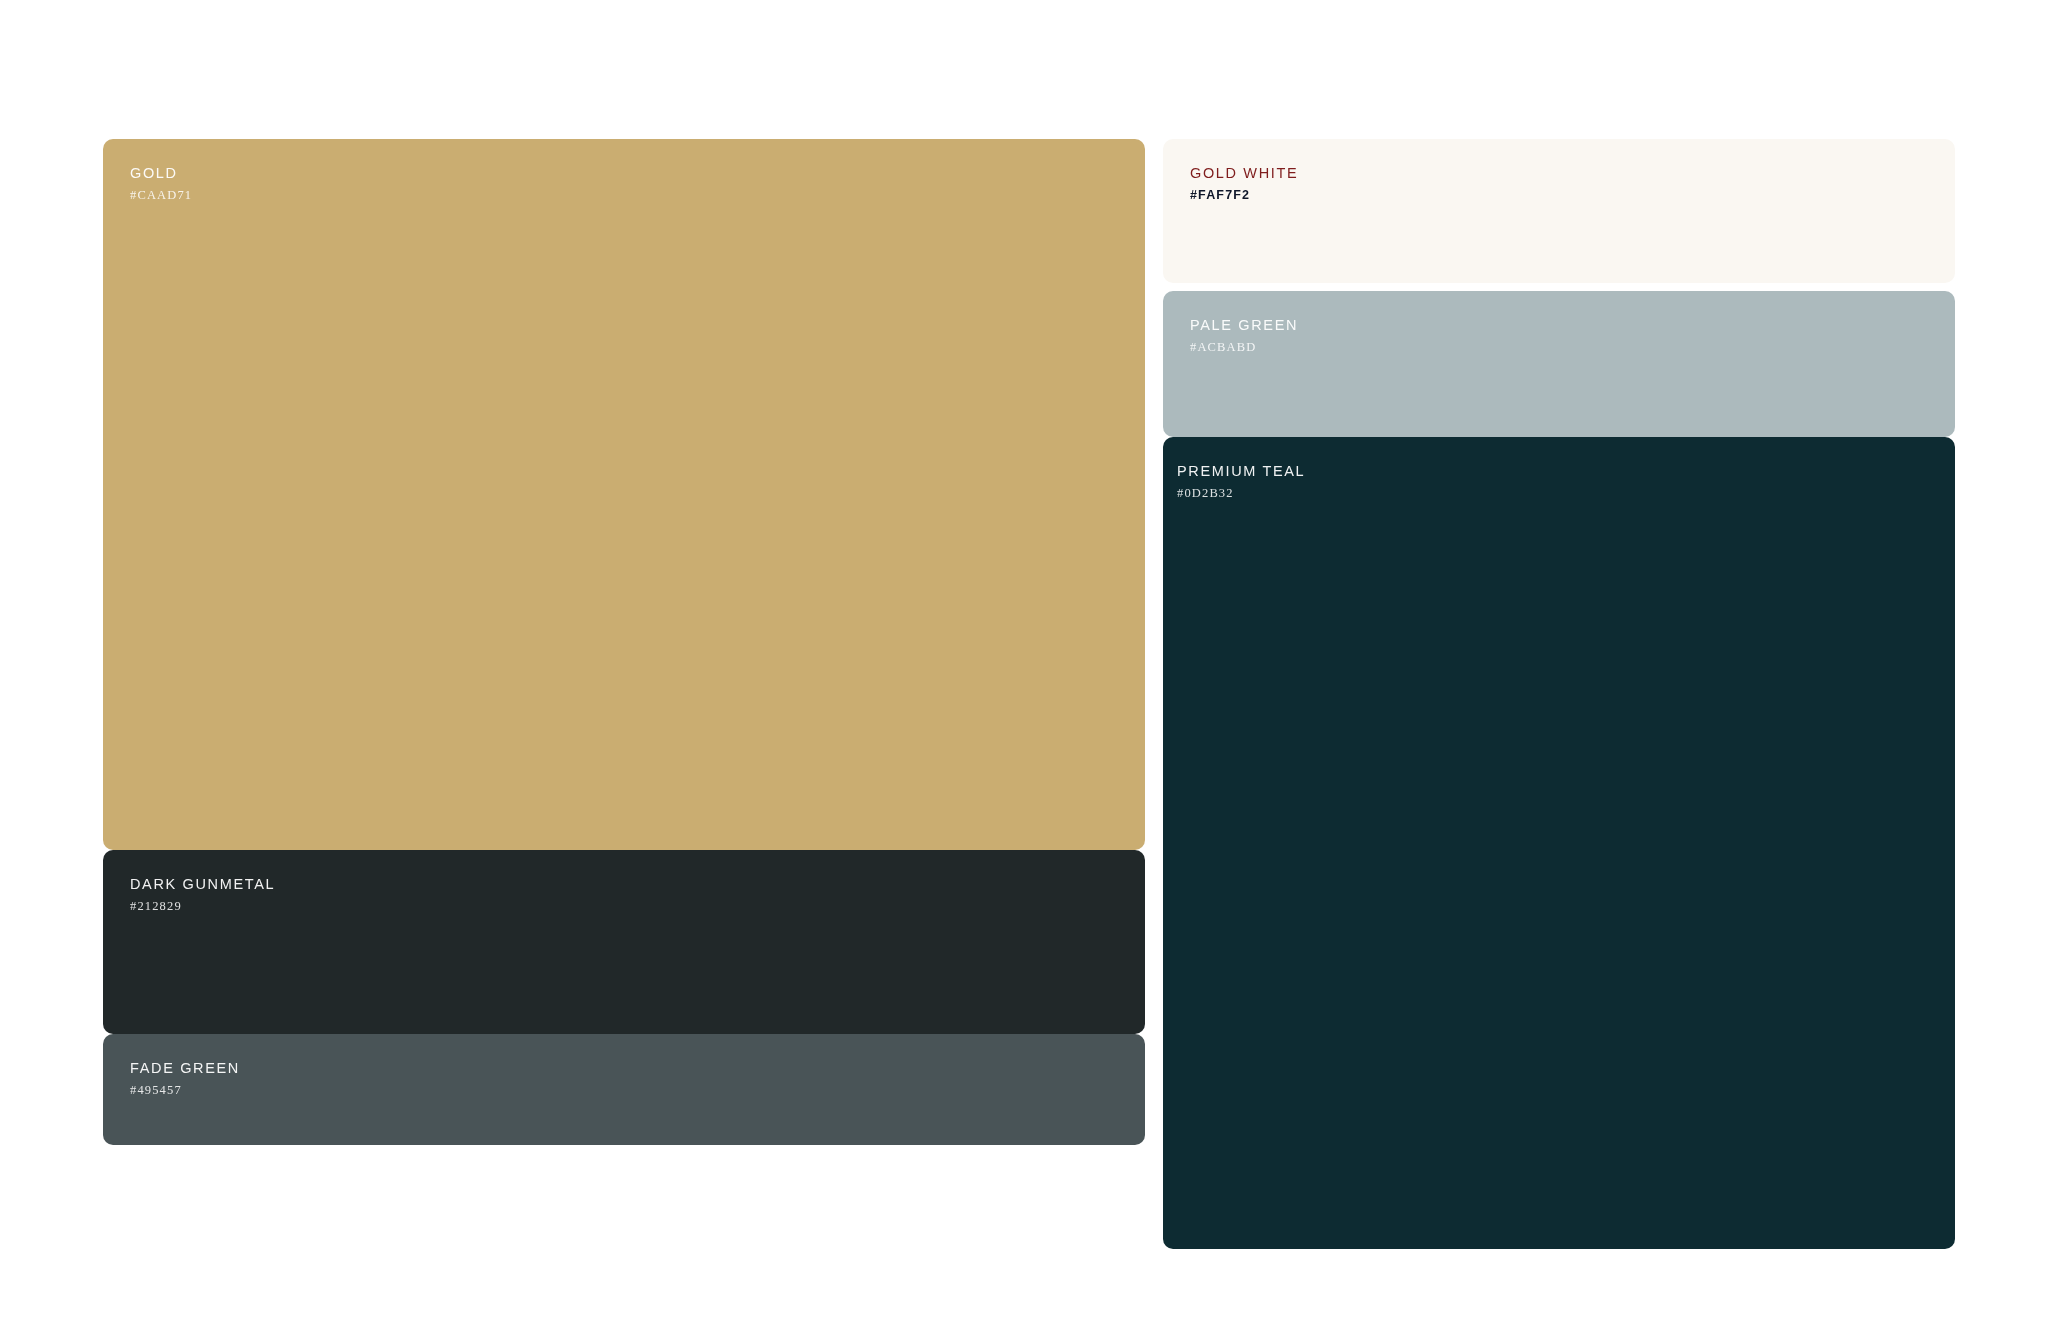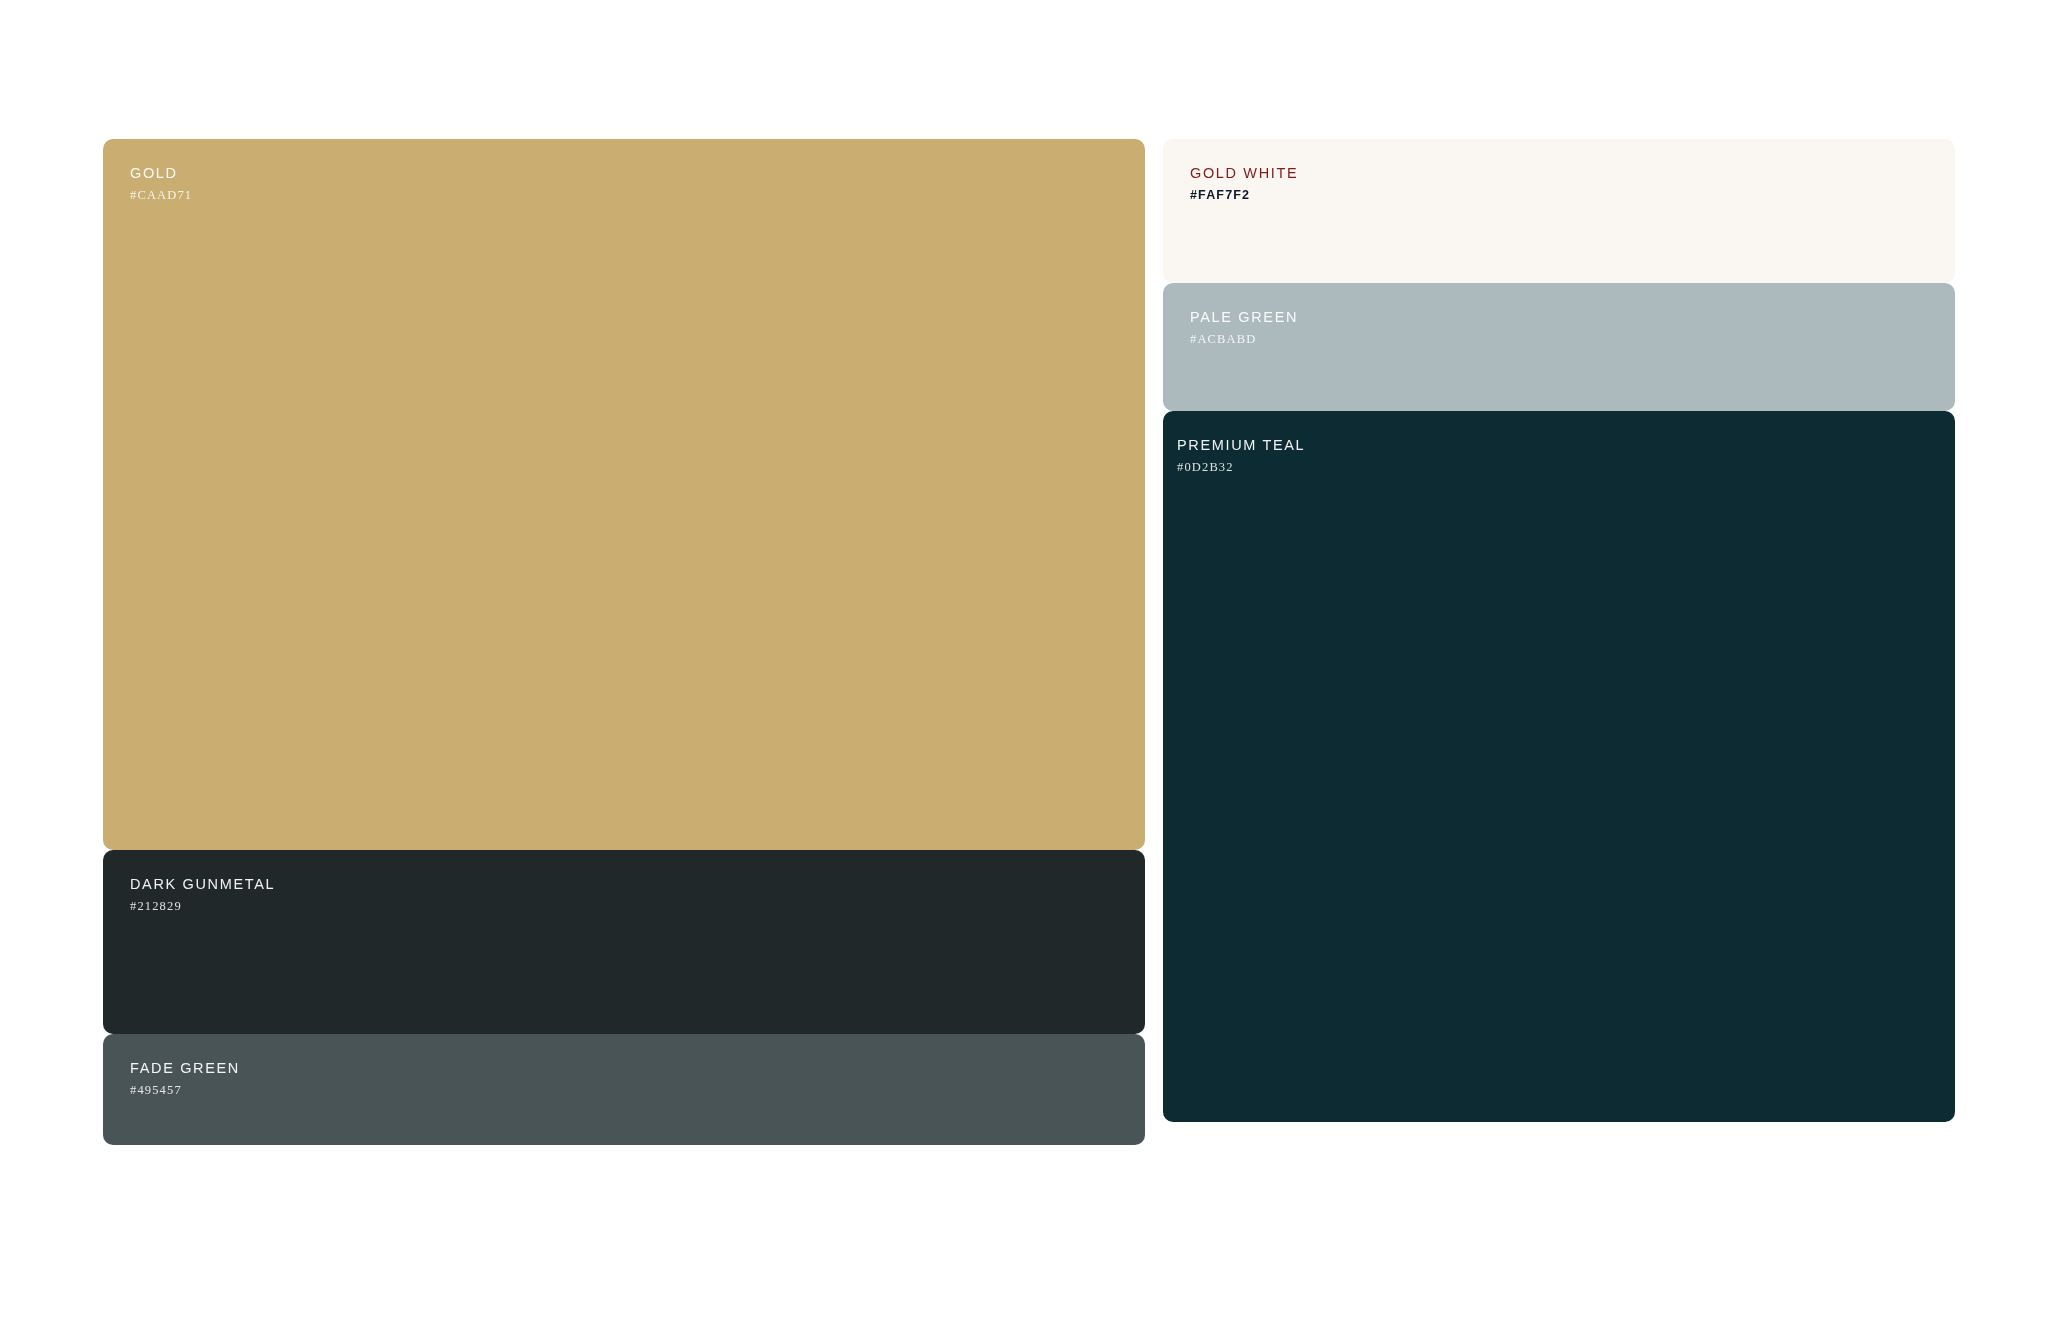--- a/index.html
+++ b/index.html
@@ -70,22 +70,22 @@
   .swatch-card.on-light .swatch-name { color: #7f1d1d; }
   .swatch-card.on-light .swatch-hex  { color: #0f172a; font-weight: bold; }
 
   
   #swatch-gold           { height: 711px; }
   #swatch-dark-gunmetal  { height: 184px; }
   #swatch-fade-green     { height: 111px; }
 
   
   #swatch-gold-white     { height: 144px; }
-  #swatch-pale-green     { height: 128px; }
-  #swatch-premium-teal   { height: 711px; padding-left: 14px; }
+  #swatch-pale-green     { height: 146px; margin-top: 8px; }
+  #swatch-premium-teal   { height: 812px; padding-left: 14px; }
 </style>
 </head>
 <body style="background-color: rgb(255, 255, 255);">
 
 <div id="palette-board">
 
   <div class="palette-column" id="column-left">
 
     <div class="swatch-card on-dark" id="swatch-gold" style="background-color: rgb(202, 173, 113);">
       <div class="swatch-name">GOLD</div>

